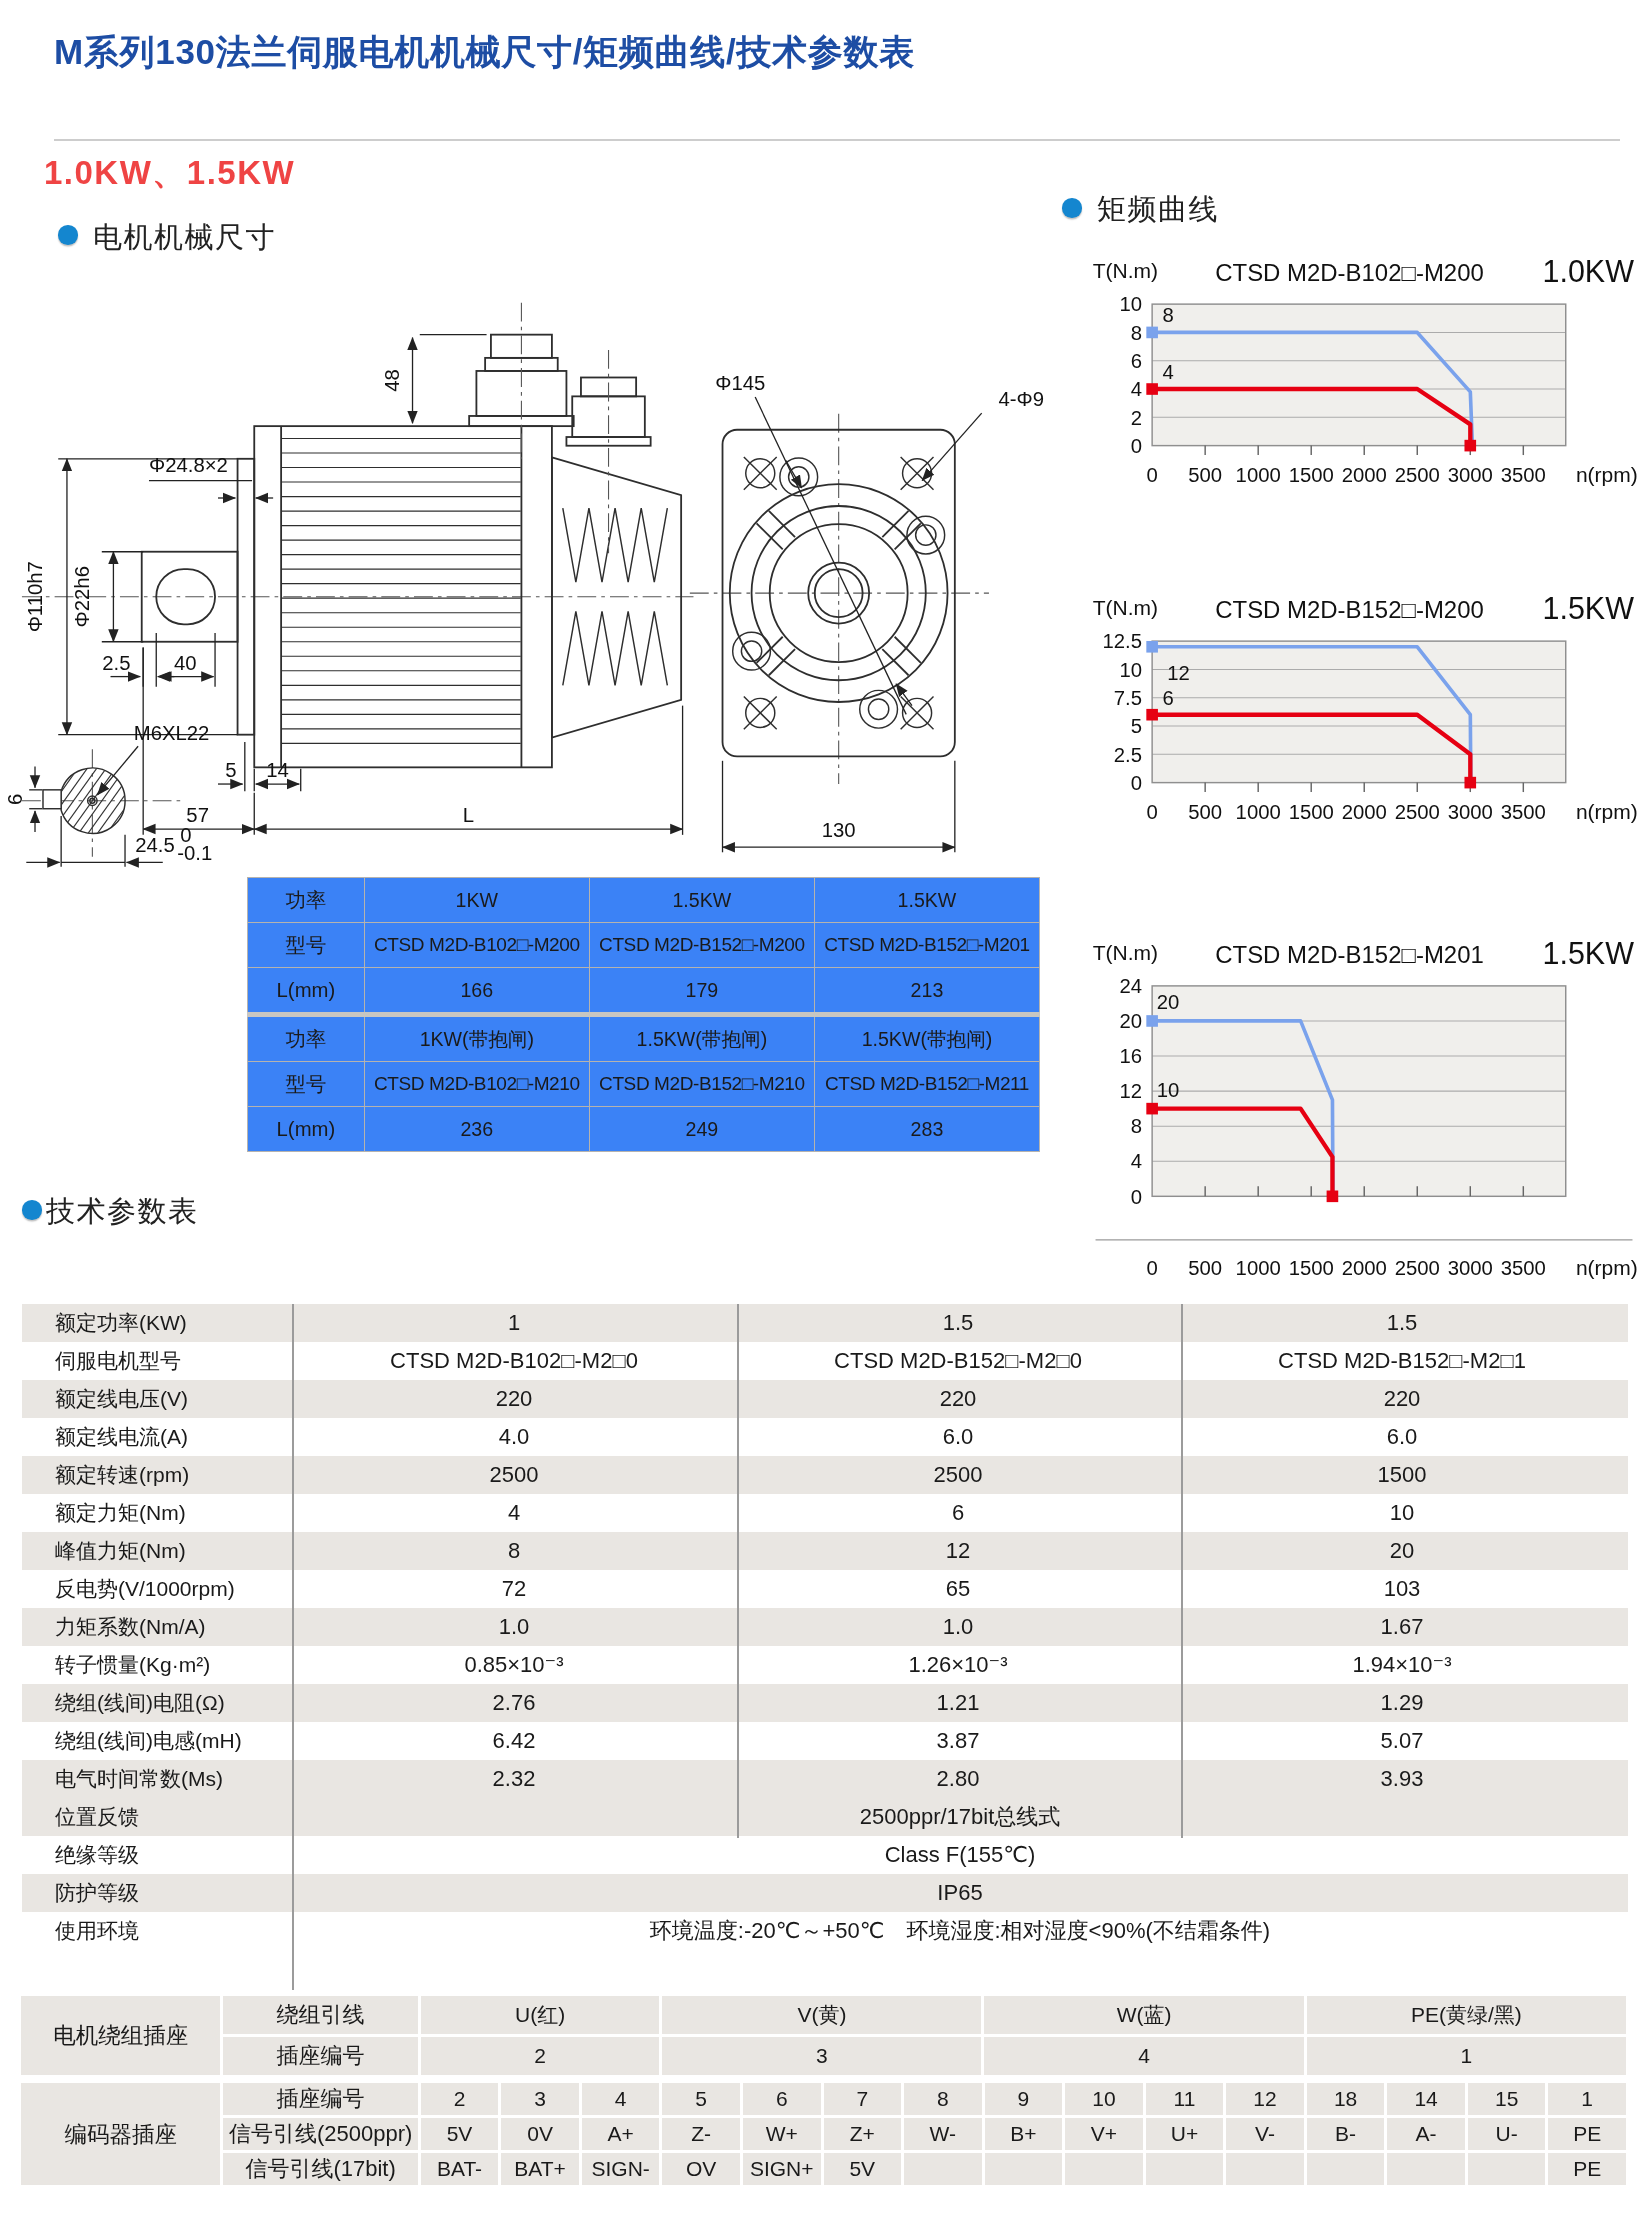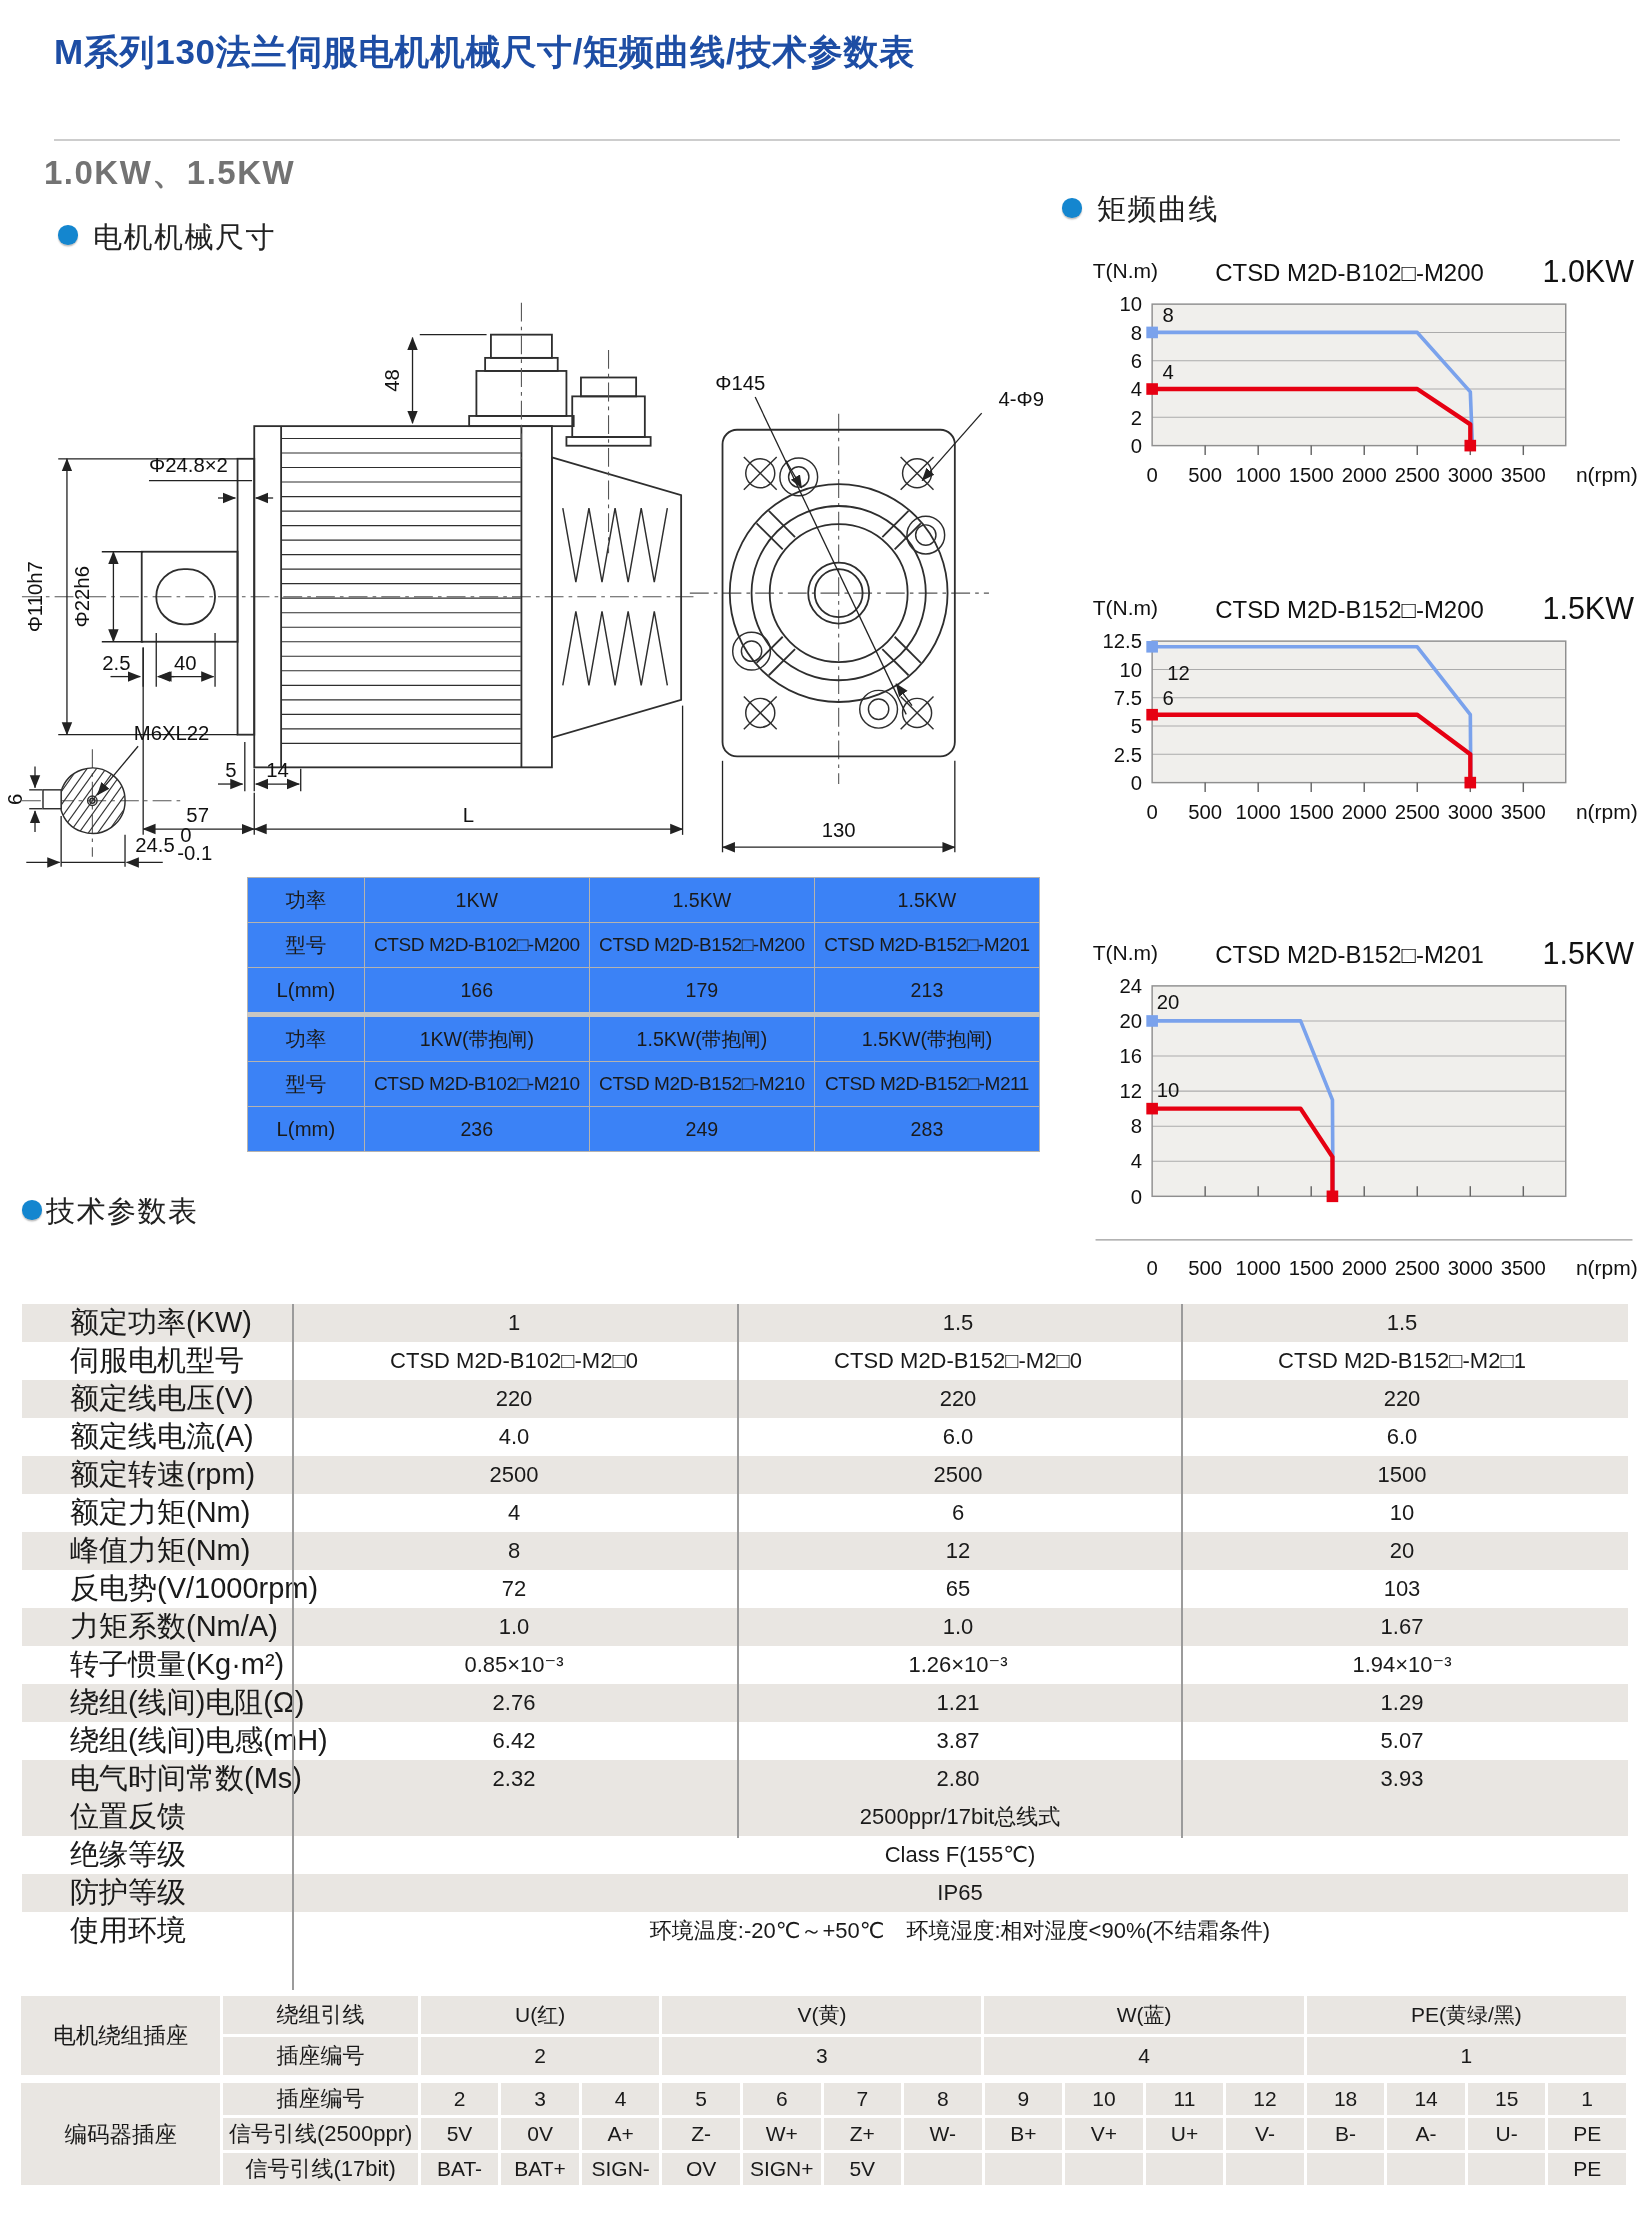--- a/index.html
+++ b/index.html
@@ -1,36 +1,36 @@
 <!DOCTYPE html>
 <html style="font-size:11.6px"><head>
 <meta charset="utf-8">
 <style>
   html,body{margin:0;padding:0;background:#fff;}
   .page{position:relative;width:1648px;height:2216px;background:#ffffff;overflow:hidden;
         font-family:"Liberation Sans","DejaVu Sans",sans-serif;color:#1a1a1a;}
   .abs{position:absolute;}
   .page-title{left:54px;top:29px;font-size:35px;font-weight:bold;color:#1d4da4;letter-spacing:0.7px;}
   .title-rule{left:54px;top:139px;width:1566px;height:2.2px;background:#cdcdcd;}
-  .subtitle{left:44px;top:151px;font-size:33px;font-weight:600;color:#737373;letter-spacing:1.5px;}
+  .subtitle{left:44px;top:151px;font-size:33px;font-weight:600;color:#ef4444;letter-spacing:1.5px;}
   .bullet-dot{width:19.6px;height:19.6px;border-radius:50%;background:#1486cf;box-shadow:0 1.5px 1.5px rgba(0,0,0,.25);}
   .bullet-label{font-size:29px;color:#222;letter-spacing:1.5px;}
   .chart{position:absolute;left:1052px;}
   
   #model-table{border-collapse:collapse;table-layout:fixed;width:793px;background:#3b82f6;}
   #model-table td,#model-table th{border:1.5px solid #b6b3ae;height:44px;text-align:center;
       font-size:19.6px;font-weight:normal;padding:0 2.9px;overflow:hidden;}
   #model-table th{font-size:20.3px;}
   #model-table tr.sep td,#model-table tr.sep th{border-top:5.1px solid #c9c6c1;}
   #model-table .model{font-size:19px;letter-spacing:-0.4px;}
   
   #param-table{left:22px;top:1304px;width:1606px;}
   .prow{display:flex;height:38px;align-items:center;}
   .prow.g{background:#e9e6e2;}
-  .plabel{width:270px;padding-left:48px;font-size:29px;box-sizing:border-box;white-space:nowrap;}
+  .plabel{width:270px;padding-left:33px;font-size:21px;box-sizing:border-box;white-space:nowrap;}
   .pval{width:444px;text-align:center;font-size:22px;}
   .pspan{width:1336px;text-align:center;font-size:22px;}
   .vdiv{position:absolute;top:0;width:1.5px;background:#9b9b9b;}
   
   .conn{border-collapse:separate;border-spacing:3.6px;table-layout:fixed;}
   .conn td{background:#e9e6e2;text-align:center;vertical-align:middle;font-size:21px;
       padding:0 1.5px;overflow:hidden;white-space:nowrap;}
   #winding-table td{height:38px;}
   #encoder-table td{height:32px;}
   .conn td.ghead{font-size:22.5px;}

